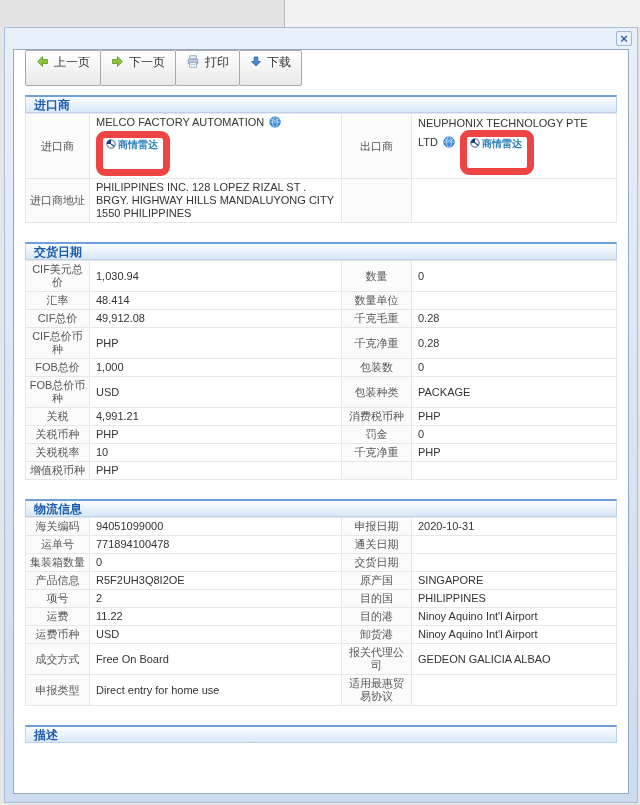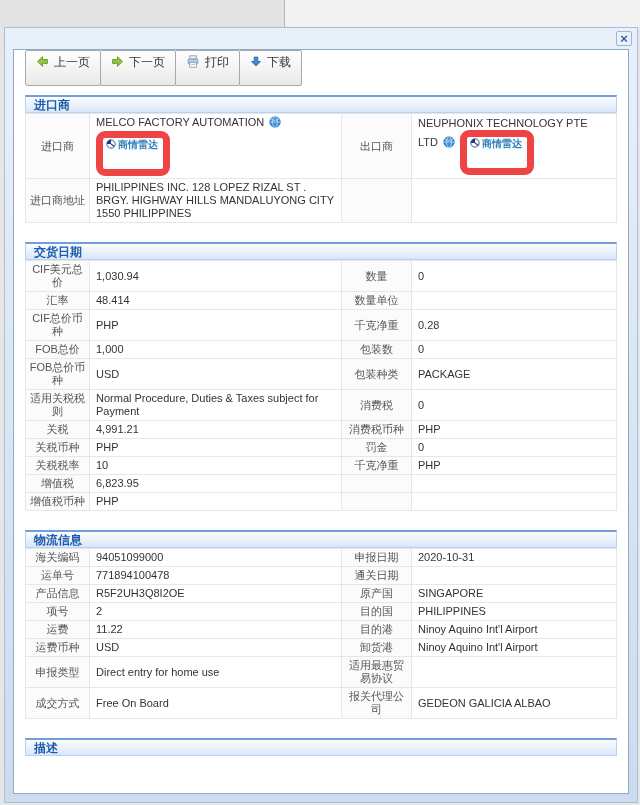--- a/index.html
+++ b/index.html
@@ -138,66 +138,60 @@
                 <td class="lbl">数量</td>
                 <td class="val">0</td>
               </tr>
           <tr>
                 <td class="lbl">汇率</td>
                 <td class="val">48.414</td>
                 <td class="lbl">数量单位</td>
                 <td class="val"></td>
               </tr>
           <tr>
+                <td class="lbl">CIF总价</td>
+                <td class="val">49,912.08</td>
+                <td class="lbl">千克毛重</td>
+                <td class="val">0.28</td>
+              </tr>
+          <tr>
                 <td class="lbl">CIF总价币种</td>
                 <td class="val">PHP</td>
                 <td class="lbl">千克净重</td>
                 <td class="val">0.28</td>
               </tr>
           <tr>
                 <td class="lbl">FOB总价</td>
                 <td class="val">1,000</td>
                 <td class="lbl">包装数</td>
                 <td class="val">0</td>
               </tr>
           <tr>
                 <td class="lbl">FOB总价币种</td>
                 <td class="val">USD</td>
                 <td class="lbl">包装种类</td>
                 <td class="val">PACKAGE</td>
               </tr>
           <tr>
-                <td class="lbl">适用关税税则</td>
-                <td class="val">Normal Procedure, Duties &amp; Taxes subject for Payment</td>
-                <td class="lbl">消费税</td>
-                <td class="val">0</td>
-              </tr>
-          <tr>
                 <td class="lbl">关税</td>
                 <td class="val">4,991.21</td>
                 <td class="lbl">消费税币种</td>
                 <td class="val">PHP</td>
               </tr>
           <tr>
                 <td class="lbl">关税币种</td>
                 <td class="val">PHP</td>
                 <td class="lbl">罚金</td>
                 <td class="val">0</td>
               </tr>
           <tr>
                 <td class="lbl">关税税率</td>
                 <td class="val">10</td>
                 <td class="lbl">千克净重</td>
                 <td class="val">PHP</td>
-              </tr>
-          <tr>
-                <td class="lbl">增值税</td>
-                <td class="val">6,823.95</td>
-                <td class="lbl"></td>
-                <td class="val"></td>
               </tr>
           <tr>
                 <td class="lbl">增值税币种</td>
                 <td class="val">PHP</td>
                 <td class="lbl"></td>
                 <td class="val"></td>
               </tr>
         </tbody>
           </table>
       </div>
@@ -218,20 +212,26 @@
                 <td class="lbl">申报日期</td>
                 <td class="val">2020-10-31</td>
               </tr>
           <tr>
                 <td class="lbl">运单号</td>
                 <td class="val">771894100478</td>
                 <td class="lbl">通关日期</td>
                 <td class="val"></td>
               </tr>
           <tr>
+                <td class="lbl">集装箱数量</td>
+                <td class="val">0</td>
+                <td class="lbl">交货日期</td>
+                <td class="val"></td>
+              </tr>
+          <tr>
                 <td class="lbl">产品信息</td>
                 <td class="val">R5F2UH3Q8I2OE</td>
                 <td class="lbl">原产国</td>
                 <td class="val">SINGAPORE</td>
               </tr>
           <tr>
                 <td class="lbl">项号</td>
                 <td class="val">2</td>
                 <td class="lbl">目的国</td>
                 <td class="val">PHILIPPINES</td>
@@ -242,31 +242,31 @@
                 <td class="lbl">目的港</td>
                 <td class="val">Ninoy Aquino Int'l Airport</td>
               </tr>
           <tr>
                 <td class="lbl">运费币种</td>
                 <td class="val">USD</td>
                 <td class="lbl">卸货港</td>
                 <td class="val">Ninoy Aquino Int'l Airport</td>
               </tr>
           <tr>
-                <td class="lbl">申报类型</td>
-                <td class="val">Direct entry for home use</td>
-                <td class="lbl">适用最惠贸易协议</td>
-                <td class="val"></td>
-              </tr>
-          <tr>
                 <td class="lbl">成交方式</td>
                 <td class="val">Free On Board</td>
                 <td class="lbl">报关代理公司</td>
                 <td class="val">GEDEON GALICIA ALBAO</td>
               </tr>
+          <tr>
+                <td class="lbl">申报类型</td>
+                <td class="val">Direct entry for home use</td>
+                <td class="lbl">适用最惠贸易协议</td>
+                <td class="val"></td>
+              </tr>
         </tbody>
           </table>
       </div>
 
       <div class="section">
         <div class="sec-header">描述</div>
 
       </div>
 
     </div>

